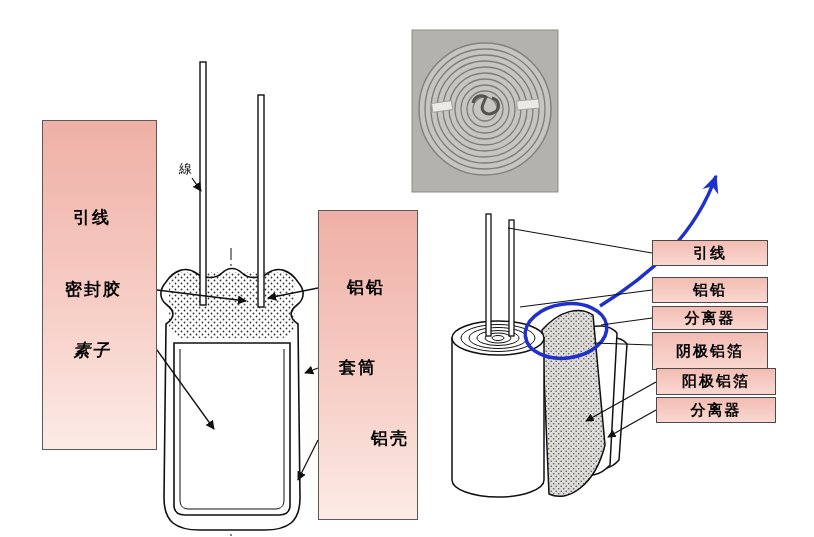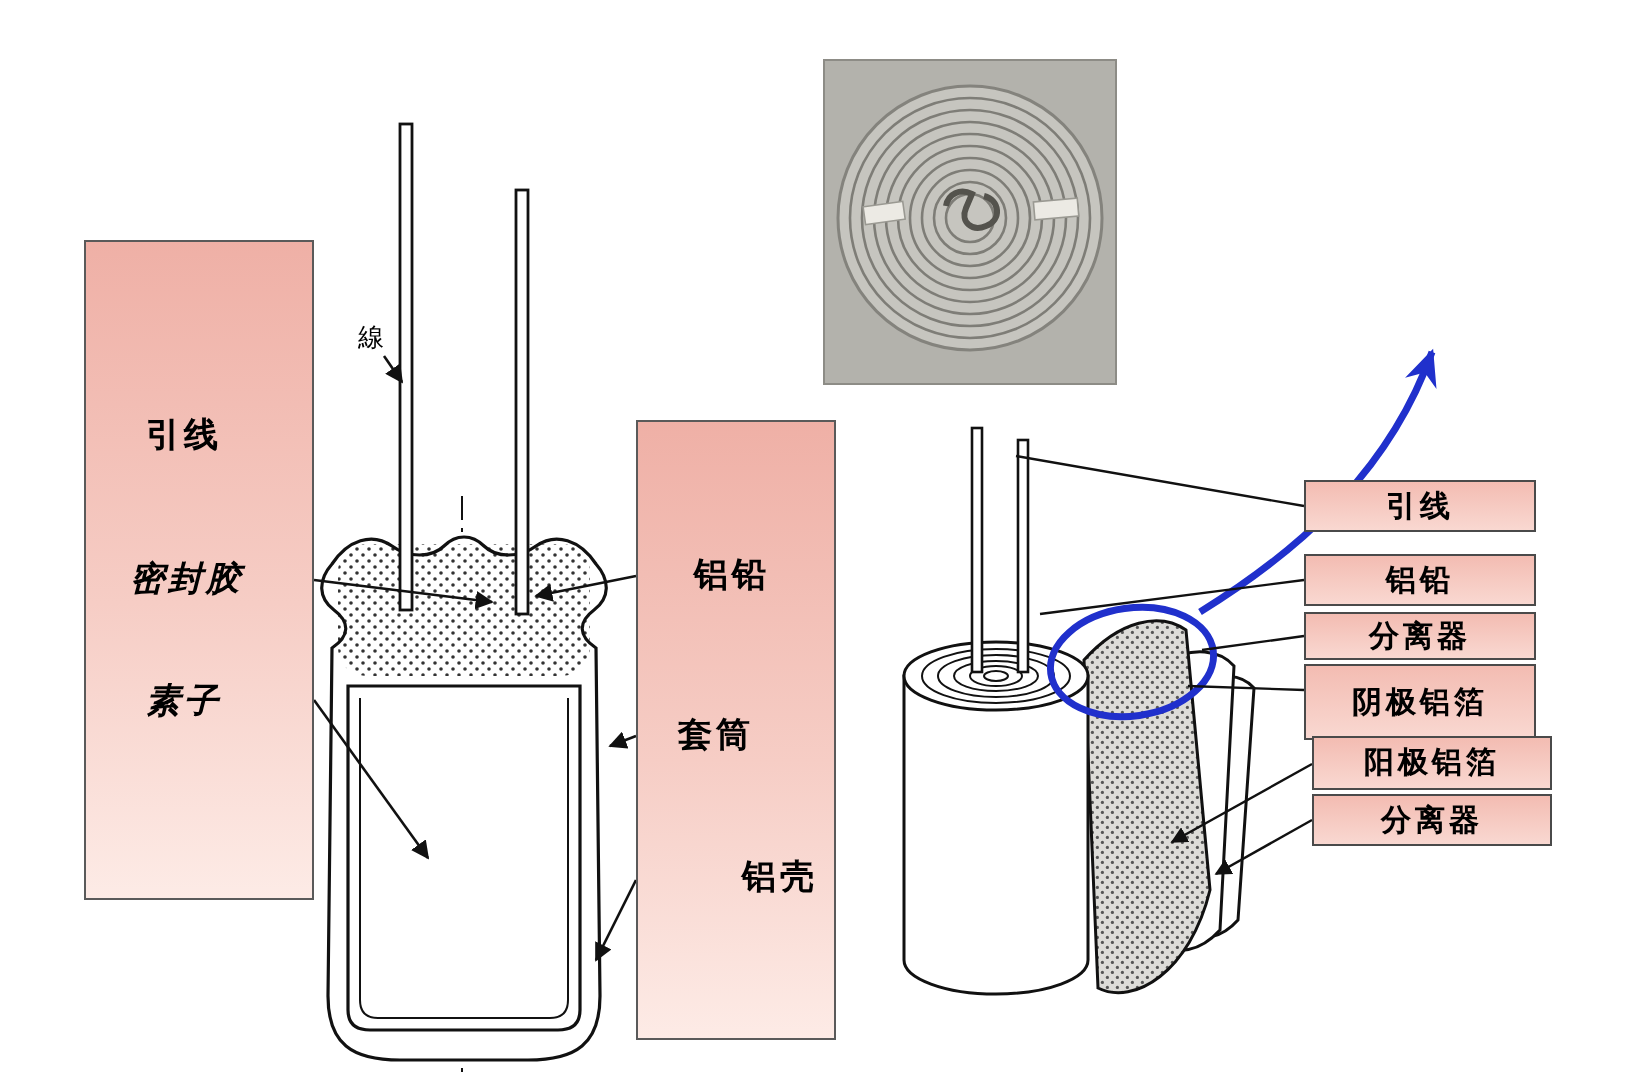--- a/index.html
+++ b/index.html
@@ -133,21 +133,21 @@
       <line x1="652" y1="318" x2="601" y2="325"></line>
       <line x1="652" y1="345" x2="594" y2="343"></line>
       <line x1="656" y1="382" x2="586" y2="421" marker-end="url(#arrow)"></line>
       <line x1="656" y1="410" x2="608" y2="437" marker-end="url(#arrow)"></line>
     </g>
   </svg>
 
   <div class="panel" style="left:42px; top:120px; width:115px; height:330px;">
     <span class="lbl" style="left:30px; top:85px;">引线</span>
 
-    <span class="lbl" style="left:22px; top:157px;font-style:italic;">密封胶</span>
+    <span class="lbl" style="left:22px; top:157px;">密封胶</span>
     <span class="lbl" style="left:30px; top:218px;font-style:italic;">素子</span>
   </div>
 
   <span class="wire-note">線</span>
 
   <div class="panel" style="left:318px; top:210px; width:100px; height:310px;">
     <span class="lbl" style="left:28px; top:65px;">铝铅</span>
     <span class="lbl" style="left:20px; top:145px;">套筒</span>
     <span class="lbl" style="left:28px; top:216px;margin-left:24px;">铝壳</span>
   </div>

